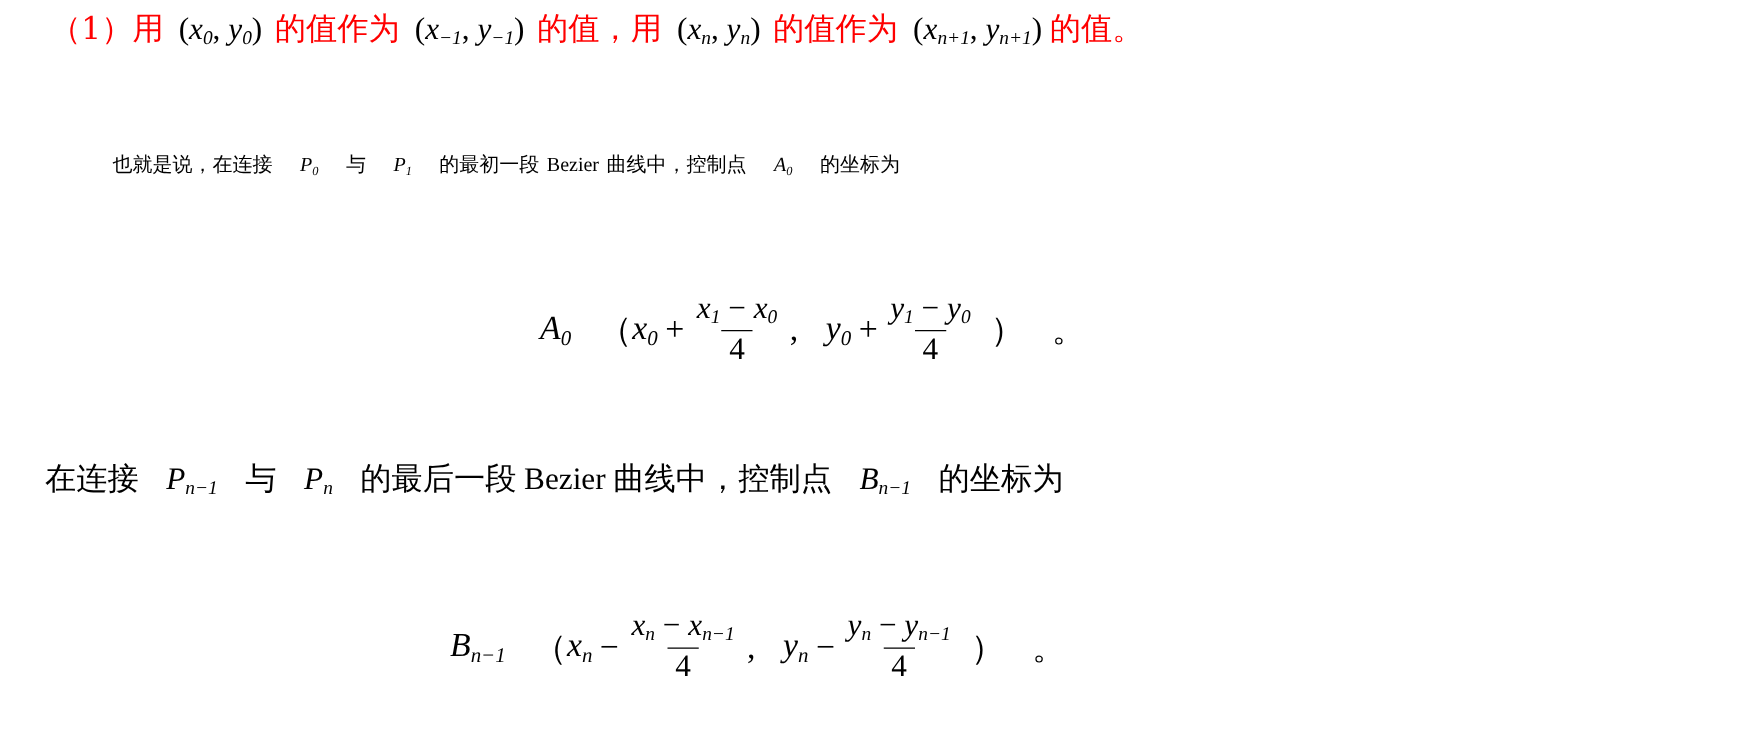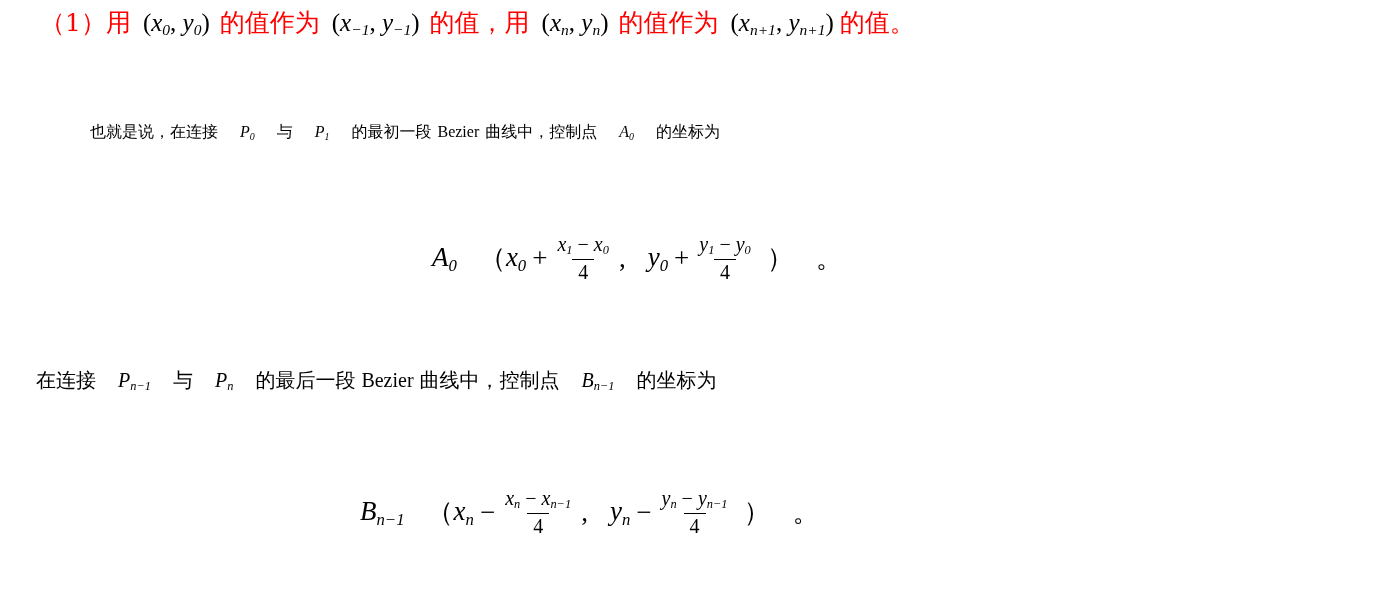--- a/index.html
+++ b/index.html
@@ -54,41 +54,41 @@
 
   .l2 {
     top: 122px;
     left: 90px;
     font-size: 16px;
   }
 
   .l4 {
     top: 368px;
     left: 36px;
-    font-size: 20px;
+    font-size: 25px;
   }
 
   
   .formula {
     position: absolute;
     font-size: 27px;
     white-space: nowrap;
     display: flex;
     align-items: center;
   }
   .f1 { top: 233px; left: 432px; justify-content: flex-end; }
   .f2 { top: 487px; left: 360px; }
 
   .frac {
     display: inline-flex;
     flex-direction: column;
     align-items: center;
     vertical-align: middle;
     margin: 0 4px;
-    font-size: 20px;
+    font-size: 25px;
   }
   .frac .num {
     padding: 0 6px 1px 6px;
     line-height: 1.15;
   }
   .frac .den {
     padding: 1px 6px 0 6px;
     border-top: 1.6px solid #000;
     line-height: 1.15;
     font-style: normal;

